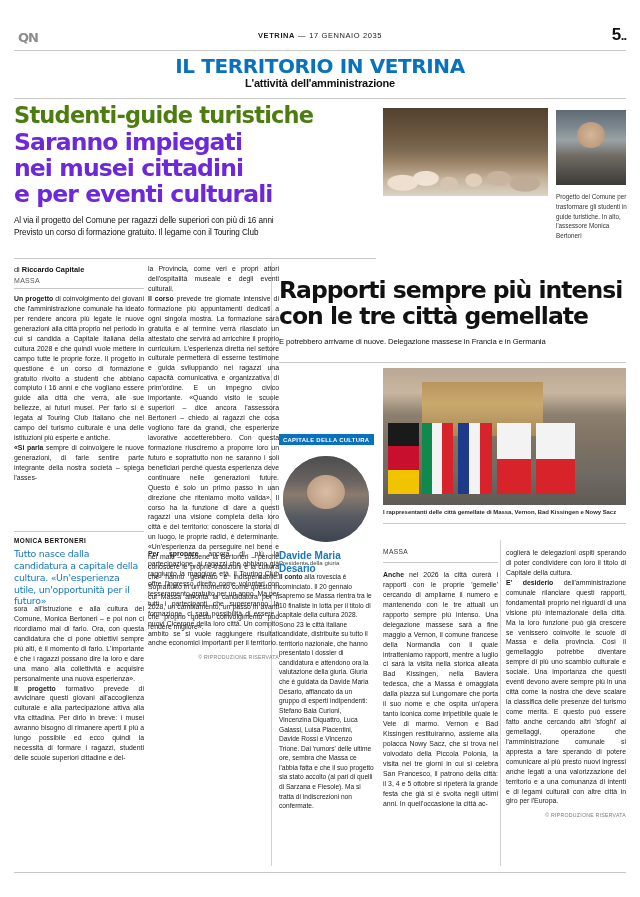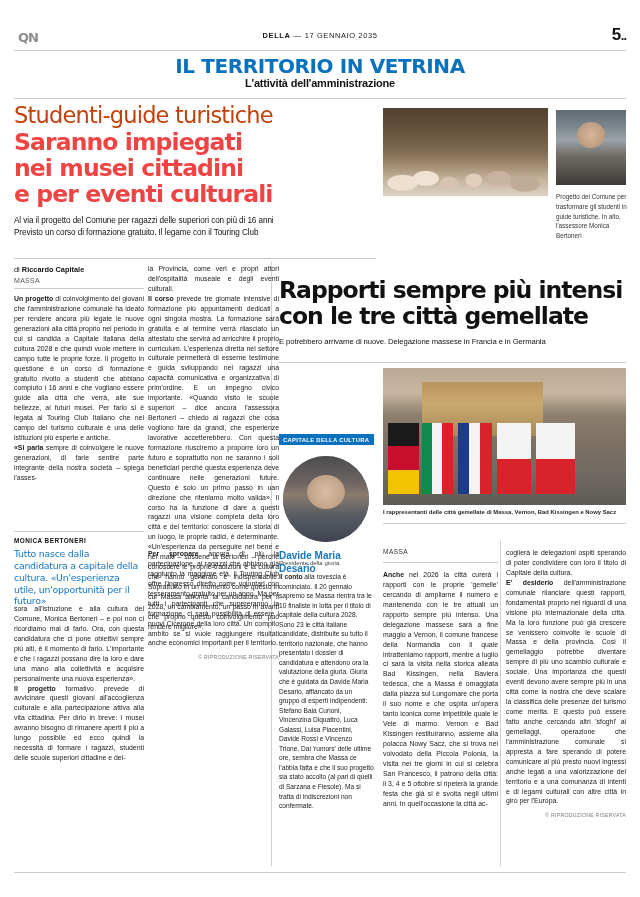--- a/index.html
+++ b/index.html
@@ -45,25 +45,25 @@
   }
   .section-sub{
     position:absolute;right:0;top:23px;width:612px;text-align:center;
     font-size:11px;font-weight:700;color:#111;letter-spacing:-.2px;
   }
   .rule-band{position:absolute;left:14px;top:98px;width:612px;height:1px;background:#c9c9c9;}
 
   
   .h1-wrap{position:absolute;left:14px;top:104px;width:362px;}
   .kicker1{
-    font-size:22.5px;font-weight:400;color:#c2410c;letter-spacing:-.8px;
+    font-size:22.5px;font-weight:700;color:#4d7c0f;letter-spacing:-.8px;
     line-height:1.06;font-family:"DejaVu Sans", sans-serif;
   }
   .head1{
-    font-size:23.5px;font-weight:700;color:#ef4444;letter-spacing:-.9px;
+    font-size:23.5px;font-weight:700;color:#6d28d9;letter-spacing:-.9px;
     line-height:1.12;margin-top:1px;font-family:"DejaVu Sans", sans-serif;
   }
   .sub1{
     margin-top:7px;font-size:8.2px;line-height:1.45;color:#111;letter-spacing:-.1px;
   }
 
   
   .photo1{
     position:absolute;left:383px;top:108px;width:165px;height:88px;overflow:hidden;
     background:#3a3028;
@@ -210,21 +210,21 @@
   .f-pl2{left:63%;width:16%;background:linear-gradient(180deg,#f3f3f3 0 50%,#d8232a 50% 100%);}
 </style>
 </head>
 <body>
 
 <div class="page">
 
   <div class="masthead">
     <div class="qn-logo">QN</div>
     <div class="date-line">
-      <span class="dow">DELLA</span><span class="dash">—</span><span>17 GENNAIO 2035</span>
+      <span class="dow">VETRINA</span><span class="dash">—</span><span>17 GENNAIO 2035</span>
     </div>
     <div class="page-num"><span>5</span><span class="dots">..</span></div>
   </div>
   <div class="rule-top"></div>
 
   <div class="section-band">
     <div class="section-title">IL TERRITORIO IN VETRINA</div>
     <div class="section-sub">L'attività dell'amministrazione</div>
   </div>
   <div class="rule-band"></div>

